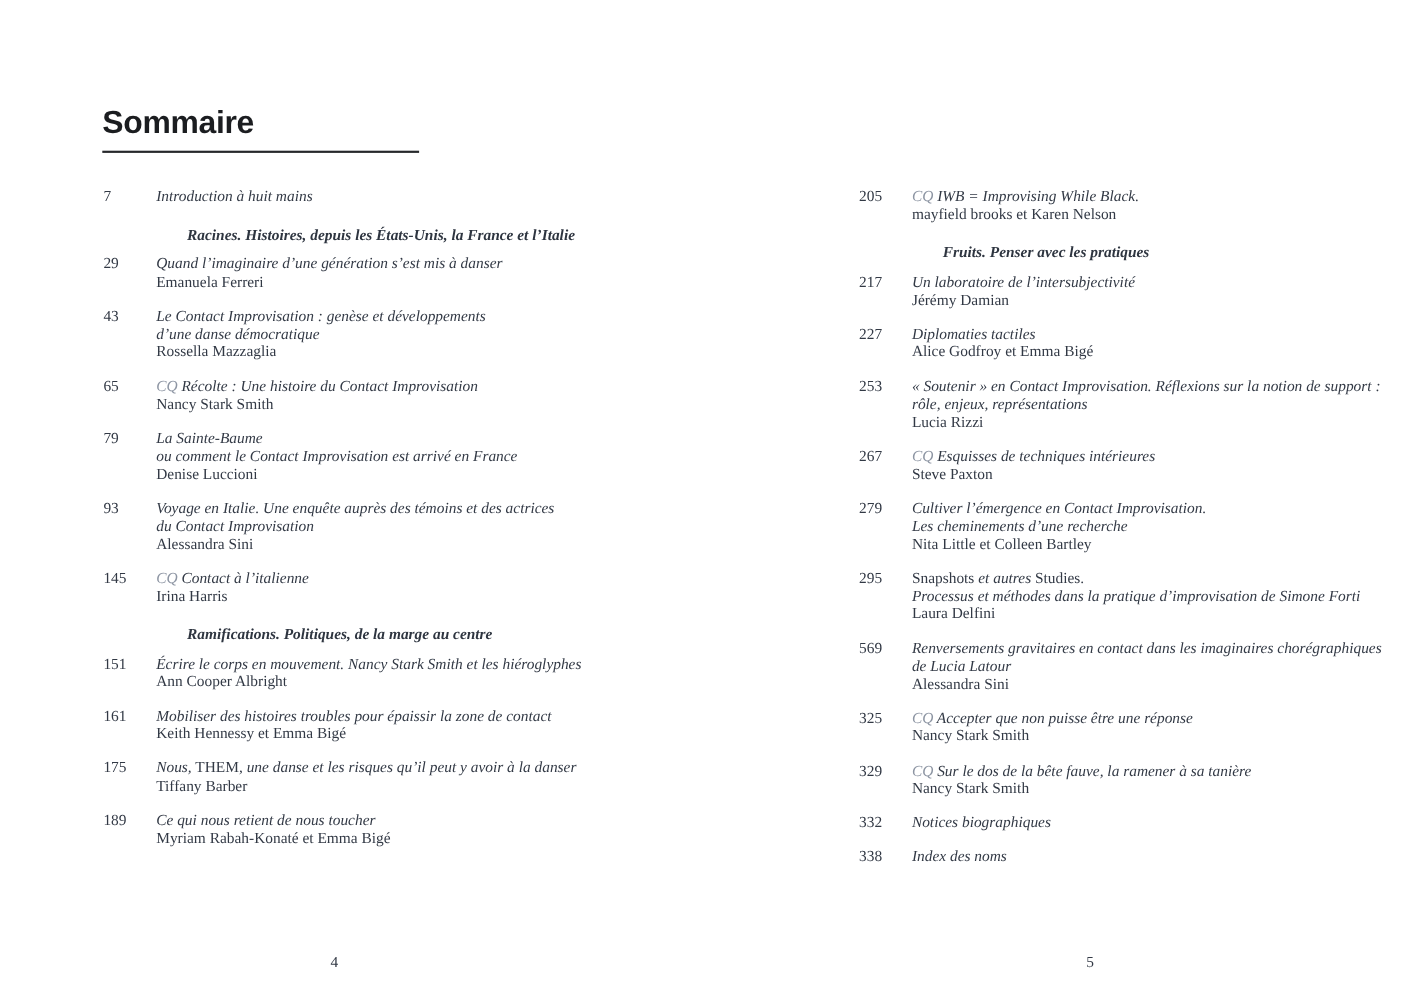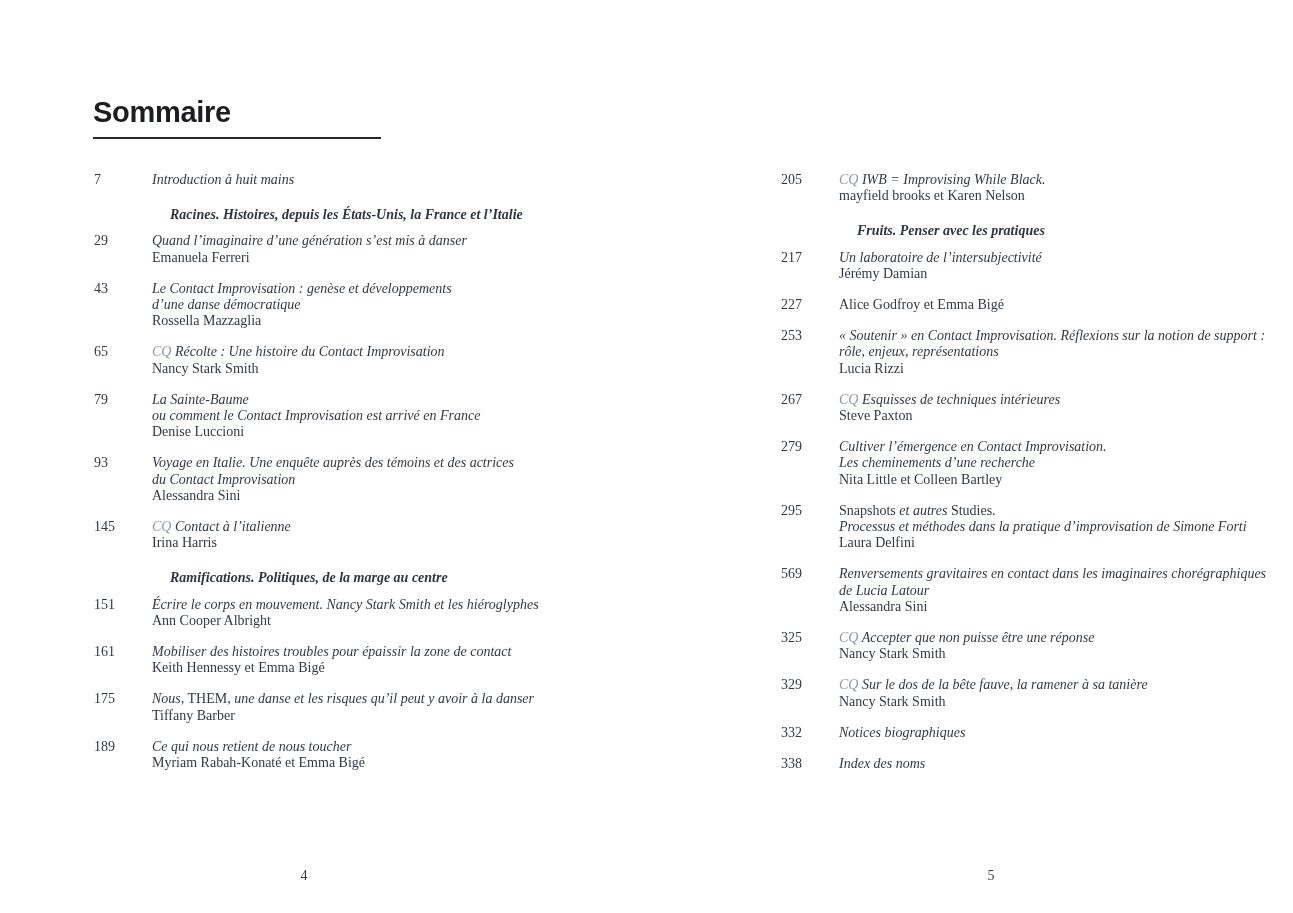--- a/index.html
+++ b/index.html
@@ -30,21 +30,21 @@
   }
   .page-left{left:94px;}
   .page-right{left:781px;}
   ol.entries{list-style:none;margin:0;padding:0;}
   li.entry{display:flex;margin:0 0 15px 0;}
   li.section-heading{display:flex;margin:19px 0 10px 0;gap:28px;}
   .num{
     flex:0 0 48px;width:48px;
     font-style:normal;color:#323945;
   }
-  .body{flex:1 1 auto;margin-left:10px;}
+  .body{flex:1 1 auto;}
   .tline{white-space:nowrap;}
   .seg-i{font-style:italic;}
   .seg-r{font-style:normal;}
   .seg-cq{font-style:italic;color:#8d95a3;}
   .heading-text{
     font-weight:700;font-style:italic;color:#2e3540;white-space:nowrap;
   }
   .author{font-style:normal;color:#323945;white-space:nowrap;}
   .folio{
     position:absolute;top:696px;left:0;width:100%;
@@ -167,20 +167,21 @@
         <li class="entry">
           <span class="num">217</span>
           <div class="body">
             <div class="tline"><span class="seg-i">Un laboratoire de l’intersubjectivité</span></div>
             <div class="author">Jérémy Damian</div>
           </div>
         </li>
         <li class="entry">
           <span class="num">227</span>
           <div class="body">
+            <div class="tline"><span class="seg-i">Diplomaties tactiles</span></div>
             <div class="author">Alice Godfroy et Emma Bigé</div>
           </div>
         </li>
         <li class="entry">
           <span class="num">253</span>
           <div class="body">
             <div class="tline"><span class="seg-i">« Soutenir » en Contact Improvisation. Réflexions sur la notion de support :</span></div>
             <div class="tline"><span class="seg-i">rôle, enjeux, représentations</span></div>
             <div class="author">Lucia Rizzi</div>
           </div>

